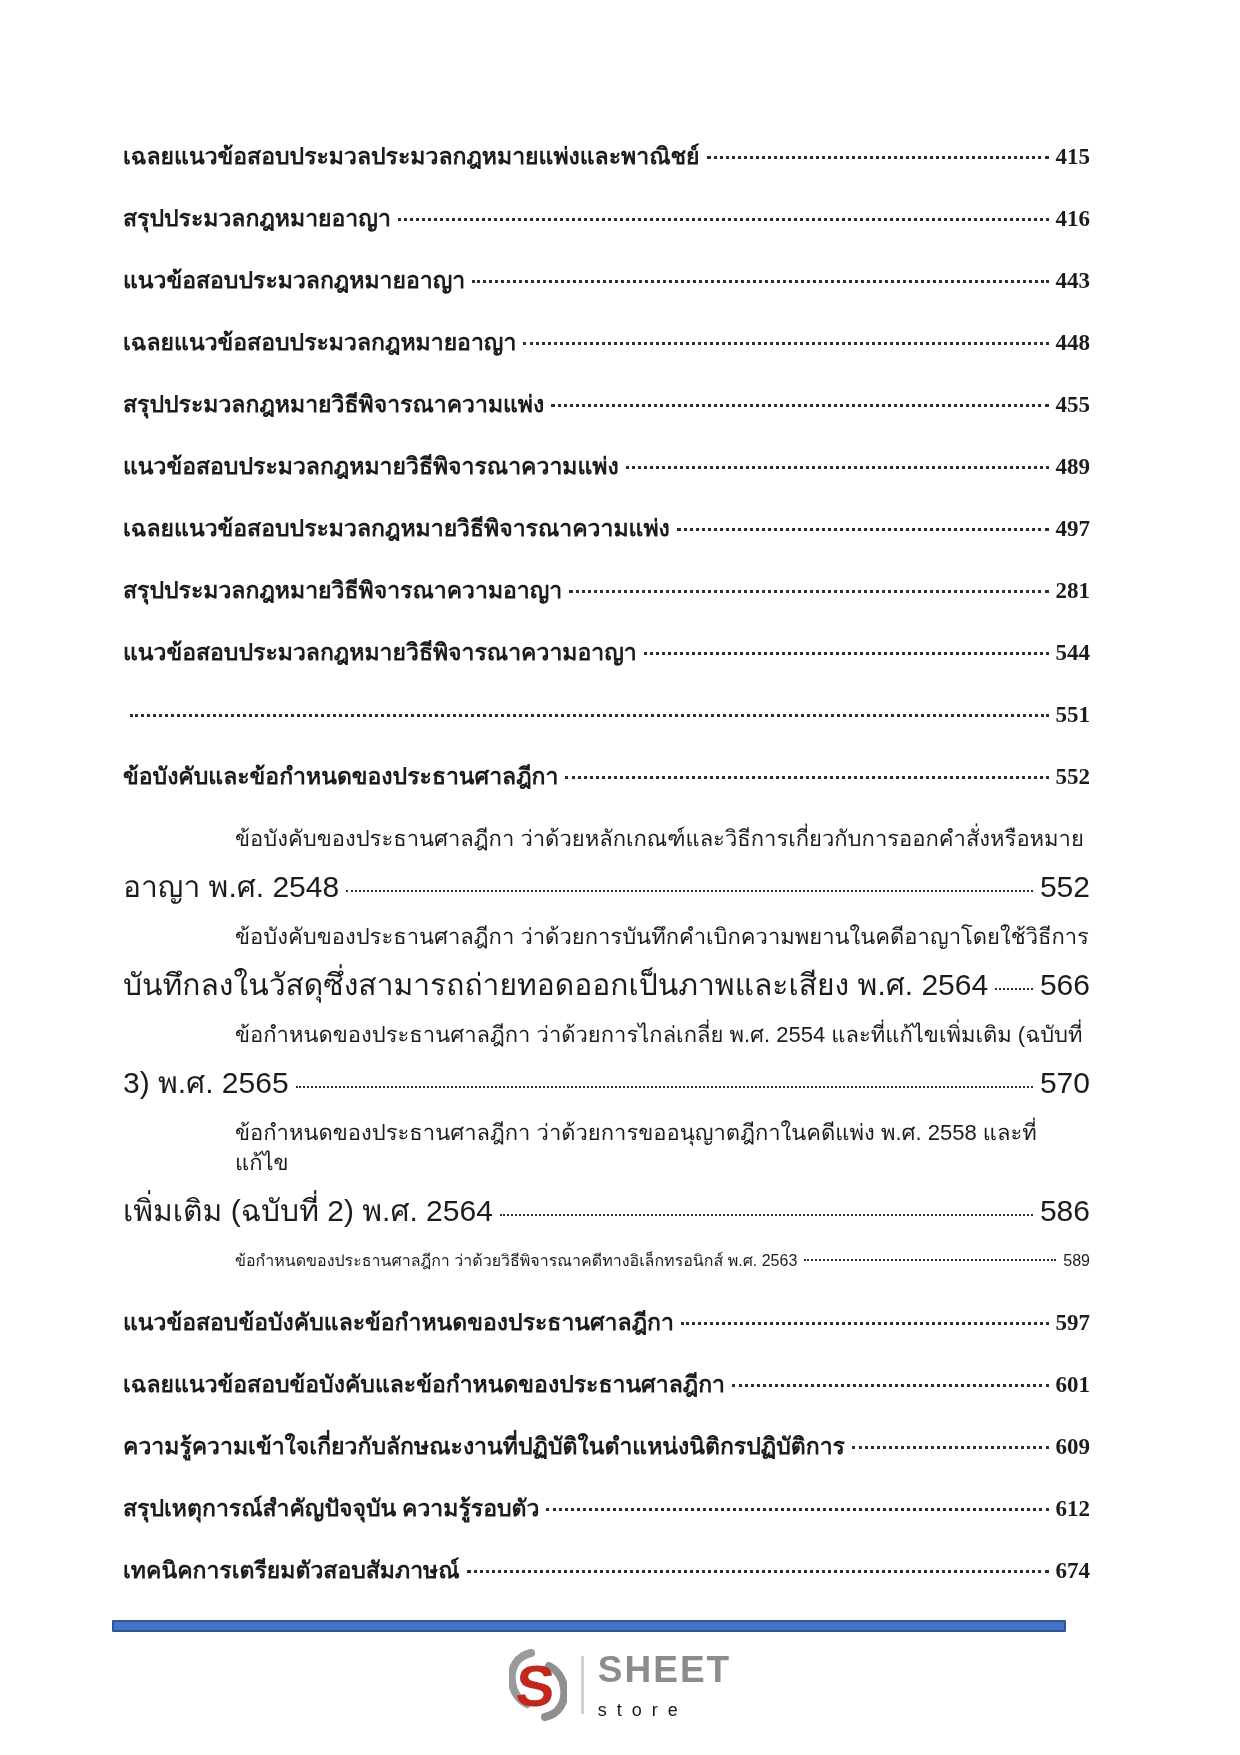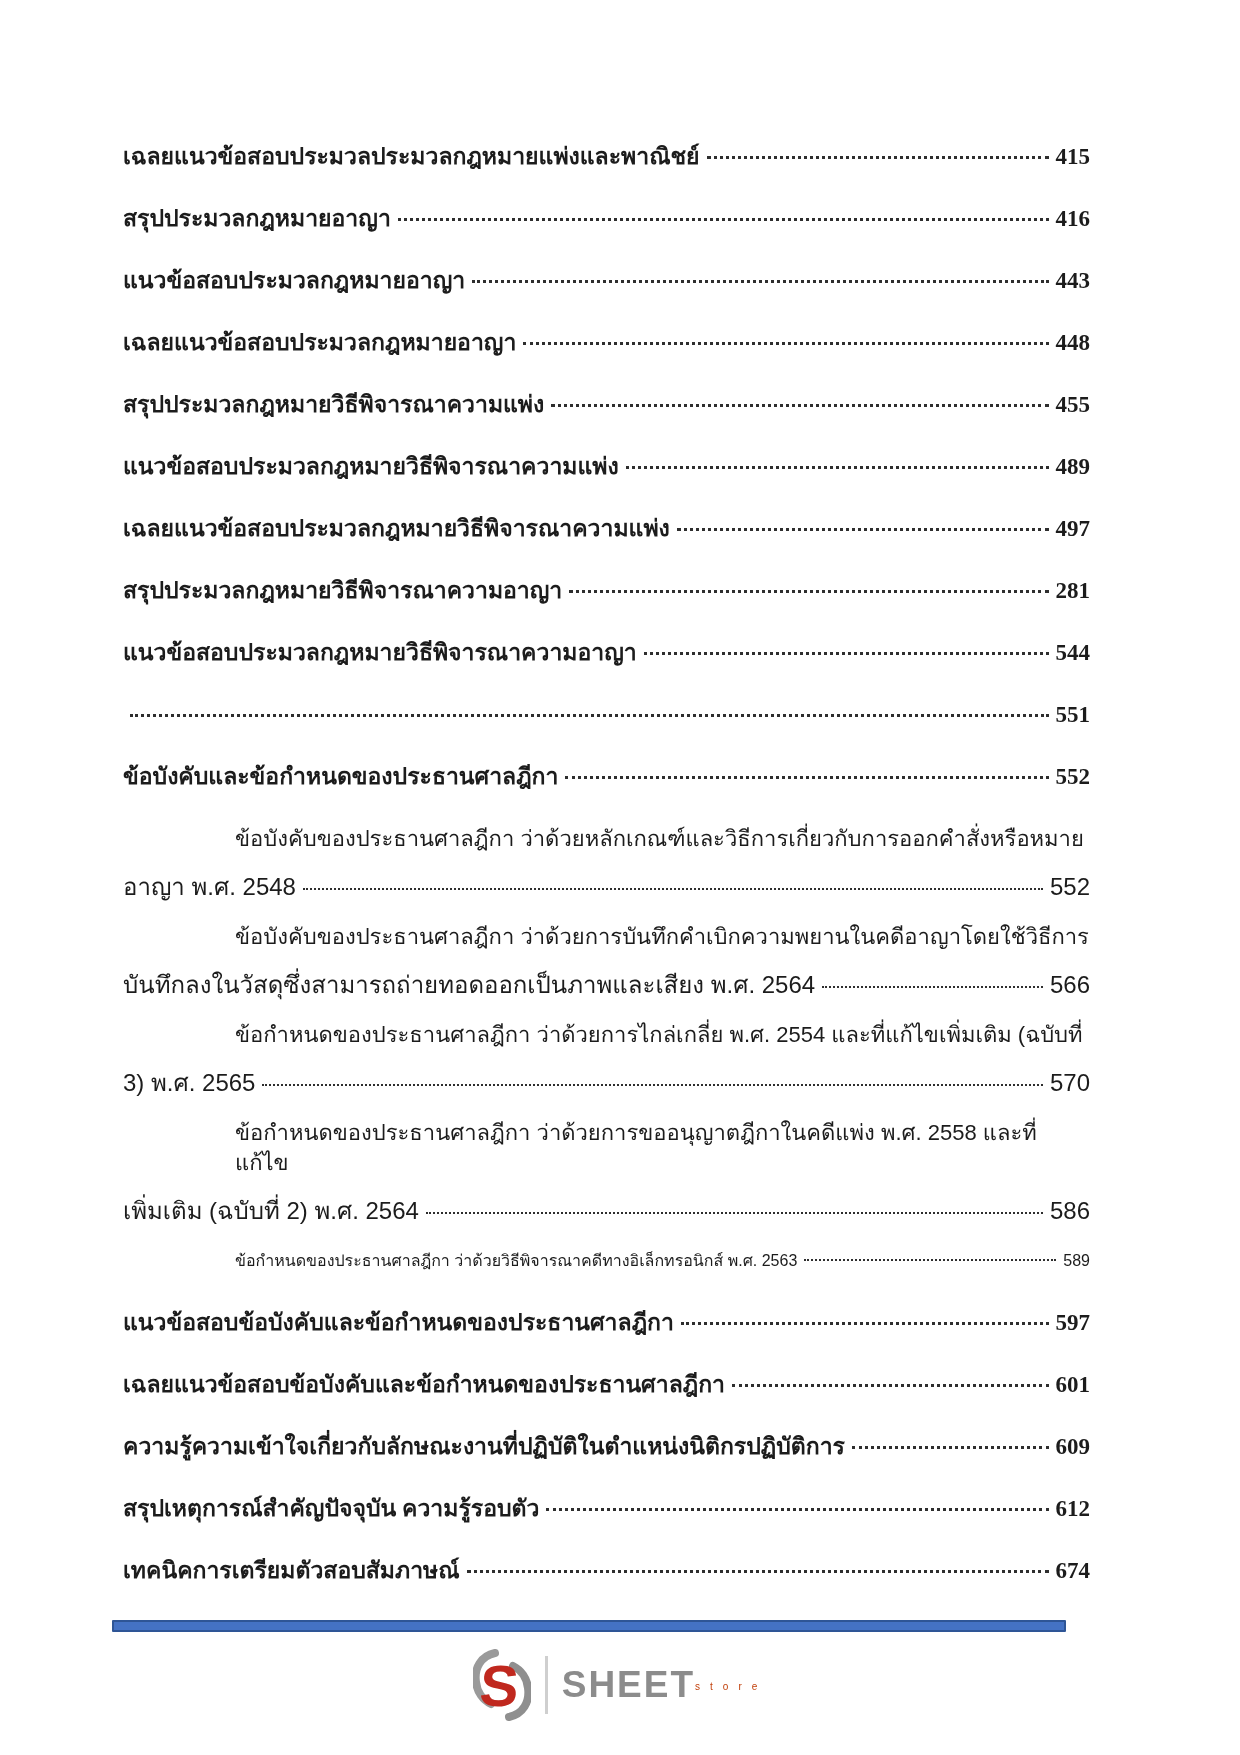--- a/index.html
+++ b/index.html
@@ -16,21 +16,21 @@
   .row{
     display:flex;align-items:baseline;line-height:30px;
   }
   .row.top{
     font-weight:bold;font-size:23px;margin-bottom:32px;font-family:Liberation Serif, serif;
   }
   .sub-block{font-size:22px;font-weight:normal;}
   .sub-line1{
     padding-left:112px;line-height:30px;margin-bottom:18px;
   }
-  .sub-line2{margin-bottom:20px;font-size:24px;}
+  .sub-line2{margin-bottom:20px;font-size:30px;}
   .row.sub-single{
     font-size:16px;font-weight:normal;margin-bottom:32px;
   }
   .row.sub-single .label{padding-left:112px;}
   .label{white-space:nowrap;}
   .leader{
     flex:1;min-width:18px;margin:0 7px 0 7px;
     border-bottom:3px dotted #2e2e2e;
     position:relative;top:-5px;
   }
@@ -40,27 +40,27 @@
   .footer-bar{
     position:absolute;left:112px;top:1620px;width:950px;height:8px;
     background:#4472c4;border:2px solid #2e5596;border-radius:1px;
   }
   .footer-logo{
     position:absolute;left:0;top:1648px;width:1240px;
     display:flex;justify-content:center;align-items:center;gap:14px;
   }
   .logo-icon{width:58px;height:74px;flex:0 0 auto;}
   .logo-divider{width:3px;height:58px;background:#cfcfcf;}
-  .logo-text{display:flex;flex-direction:row;justify-content:center;}
+  .logo-text{display:flex;flex-direction:column;justify-content:center;}
   .logo-name{
     font-size:37px;font-weight:bold;color:#8c8c8c;
     letter-spacing:2px;line-height:38px;
   }
   .logo-sub{
-    font-size:10px;color:#c2410c;letter-spacing:10px;line-height:18px;margin-top:12px;
+    font-size:18px;color:#0f172a;letter-spacing:10px;line-height:18px;margin-top:12px;
   }
 </style>
 </head>
 <body>
 
 <div class="toc">
     <div class="row top">
       <span class="label">เฉลยแนวข้อสอบประมวลประมวลกฎหมายแพ่งและพาณิชย์</span>
       <span class="leader"></span>
       <span class="page">415</span>

